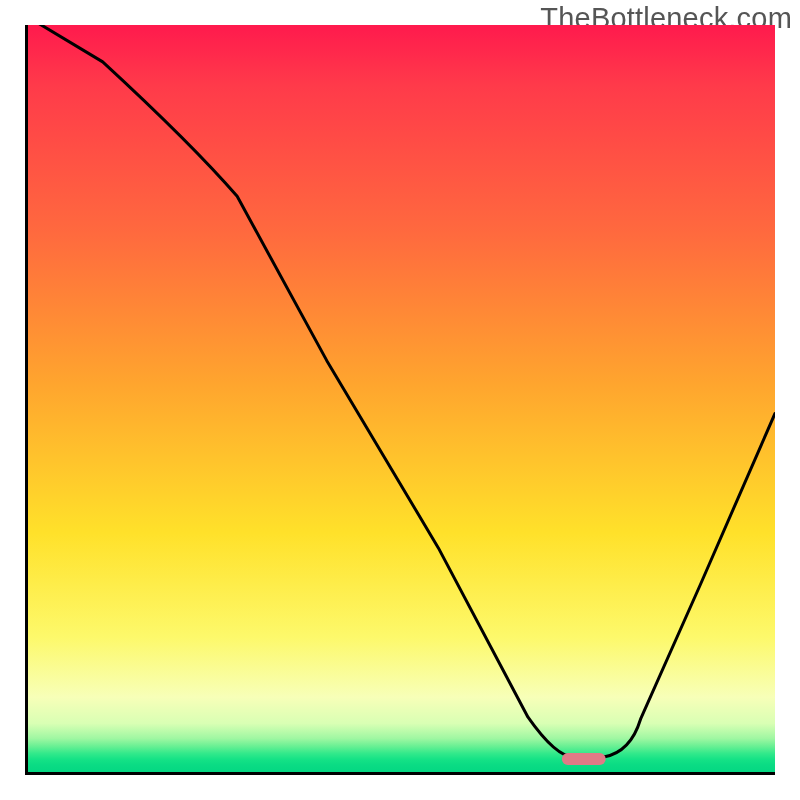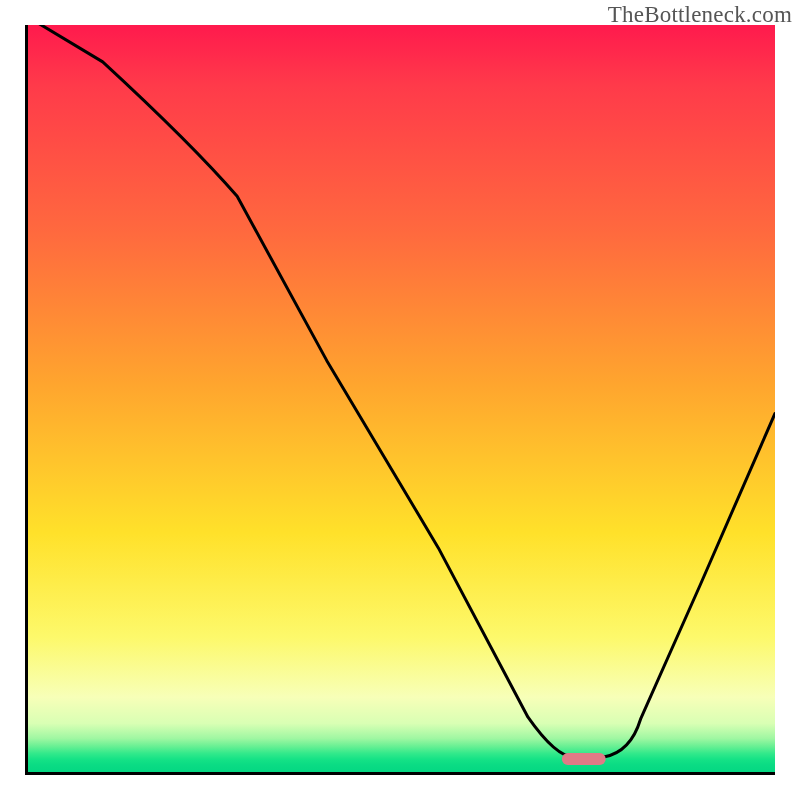--- a/index.html
+++ b/index.html
@@ -50,22 +50,22 @@
   svg.curve {
     position: absolute;
     inset: 0;
     width: 100%;
     height: 100%;
   }
   .watermark {
     position: absolute;
     top: 2px;
     right: 8px;
-    font-family: Liberation Serif, serif;
-    font-size: 23px;
+    font-family: Liberation Sans, sans-serif;
+    font-size: 29px;
     color: #555;
     letter-spacing: 0.2px;
   }
 </style>
 </head>
 <body>
 
 <div class="chart-wrap">
 
   <div class="watermark">TheBottleneck.com</div>

